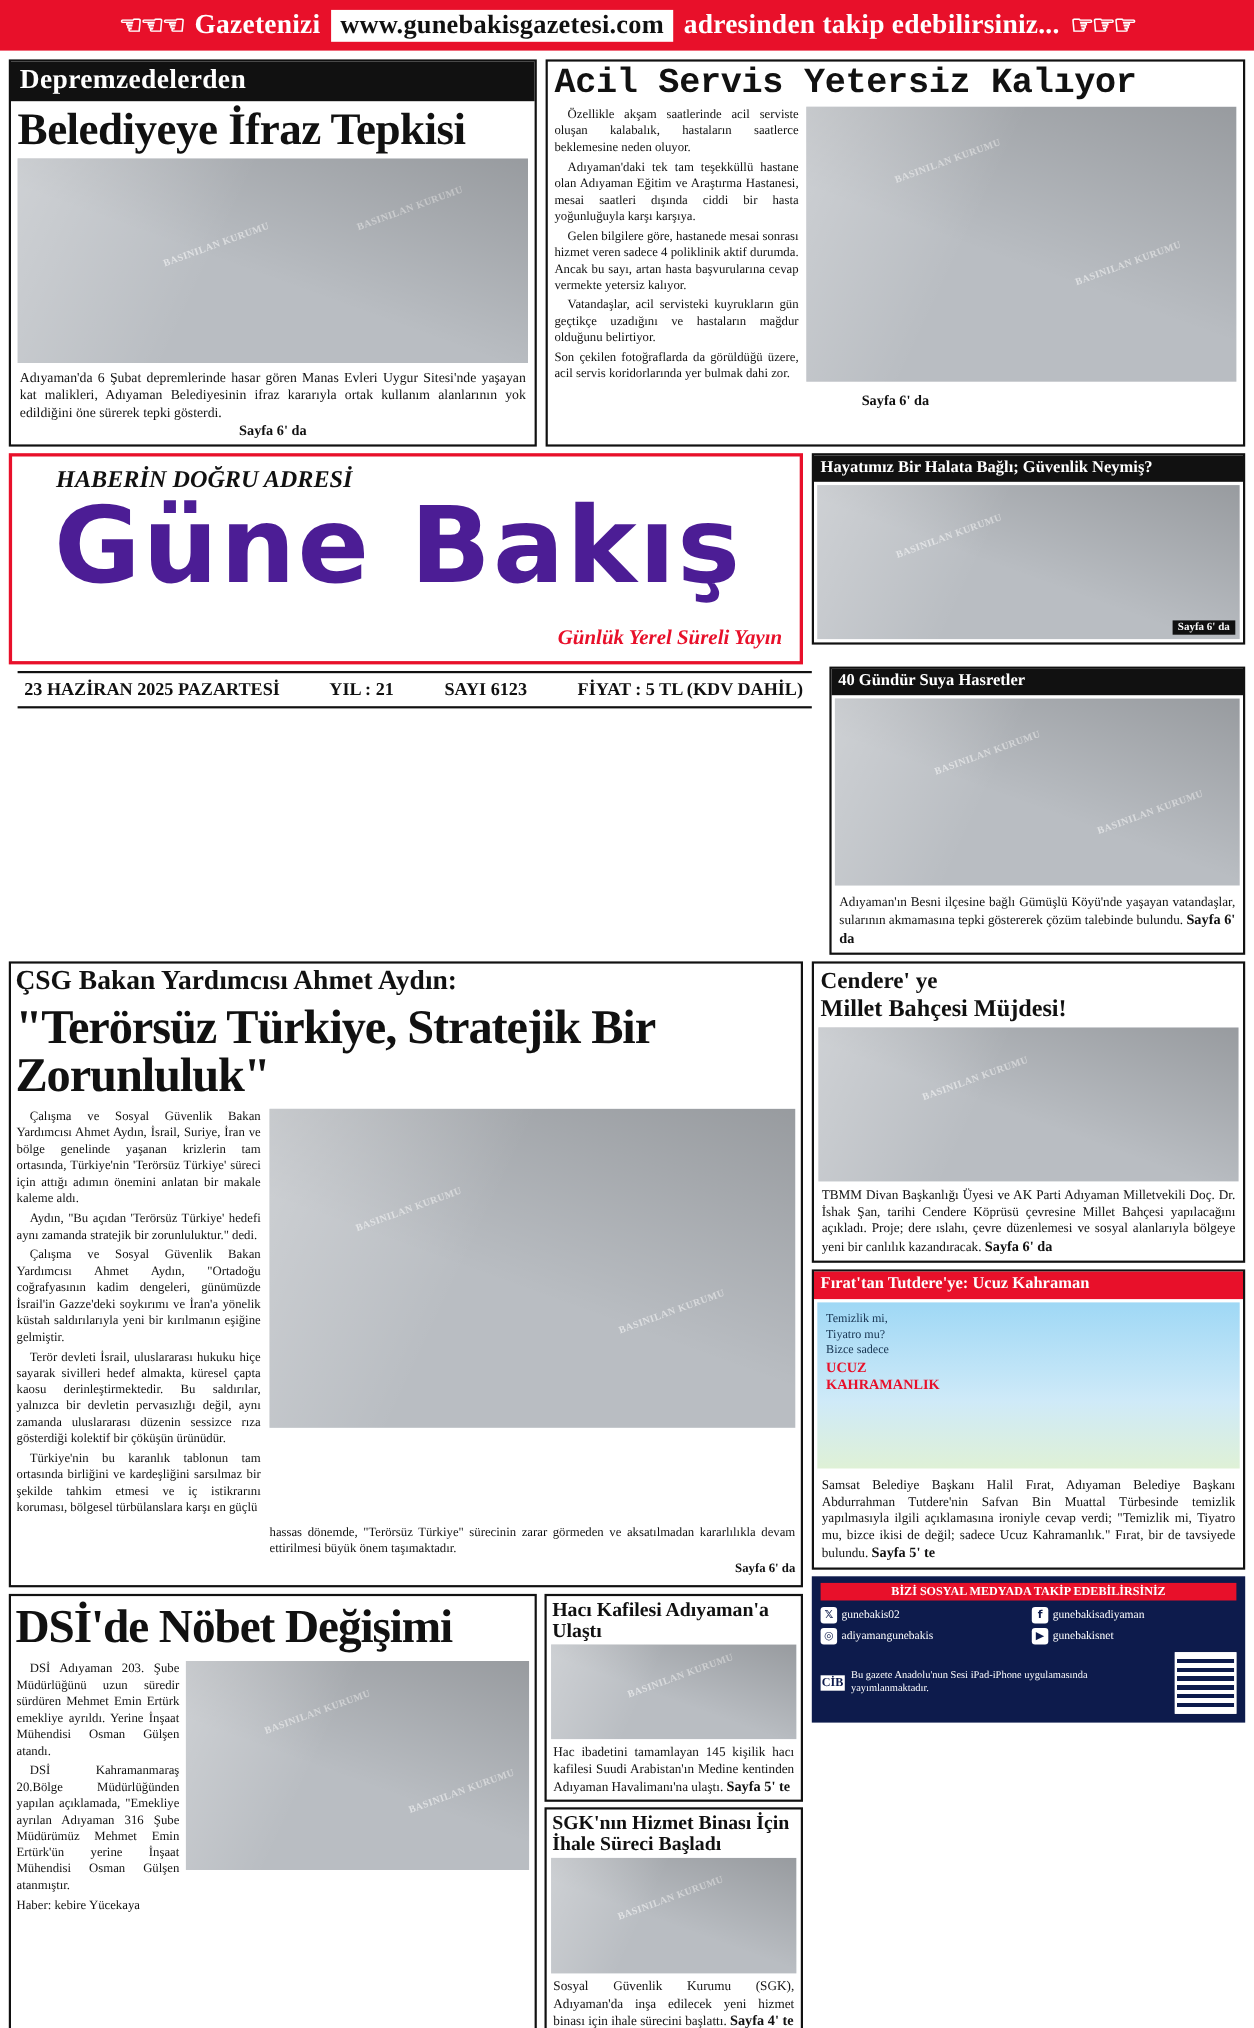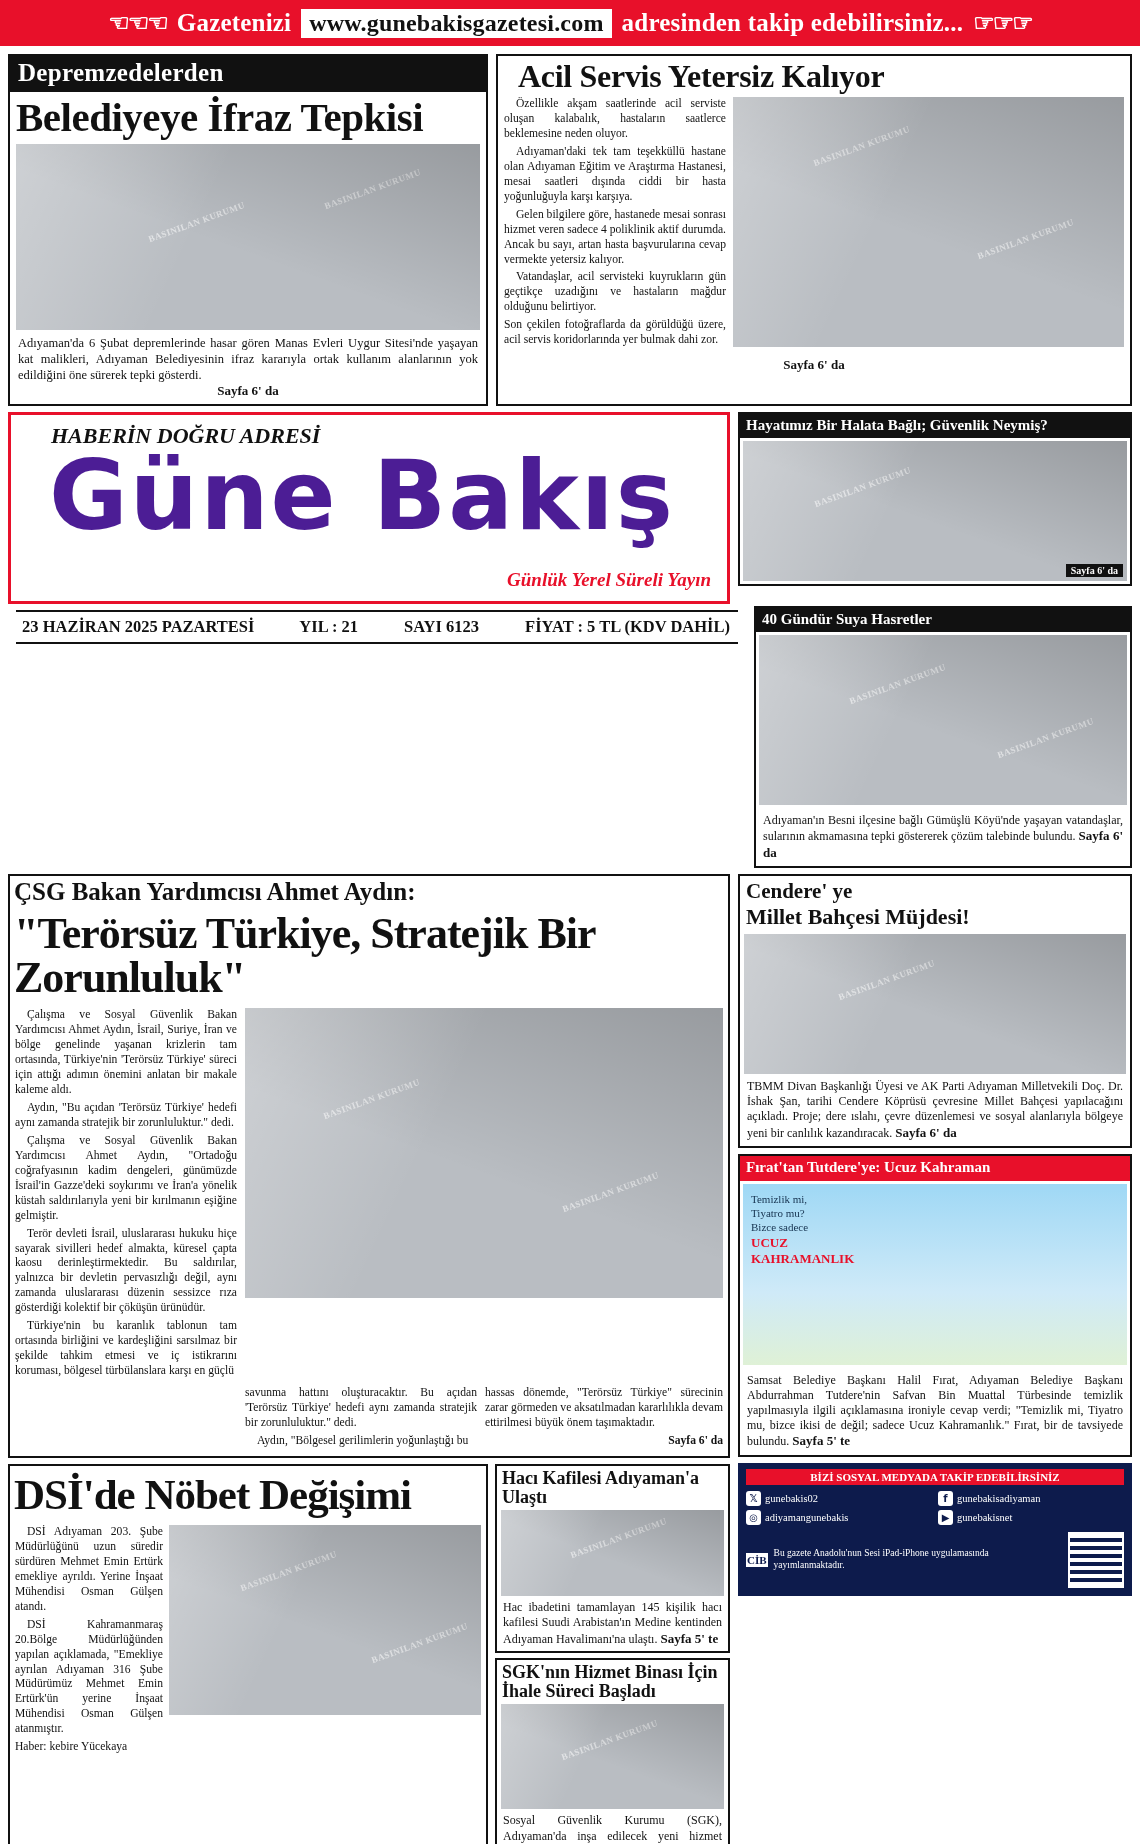--- a/index.html
+++ b/index.html
@@ -75,21 +75,21 @@
   }
   .caption {
     font-size:12.5px; line-height:1.28; padding:5px 8px 4px 8px;
     text-align:justify;
   }
   .pagref { font-weight:bold; font-size:13px; }
   .pagref.center { display:block; text-align:center; }
 
   .redtitle {
     font-size:32px; font-weight:bold; line-height:1;
-    padding:4px 6px 5px 20px; letter-spacing:-.3px;
+    padding:4px 6px 5px 6px; letter-spacing:-.3px;font-family:Liberation Mono, monospace;
   }
 
   .twocol { display:flex; gap:7px; padding:0 6px 4px 6px; }
   .bodytext { font-size:11.6px; line-height:1.29; text-align:justify; }
   .bodytext p { margin:0 0 3px 0; text-indent:12px; }
 
   
   .masthead-wrap { display:flex; gap:8px; padding:6px 8px 0 8px; }
   .masthead {
     width:722px; border:3px solid #e8102a; position:relative; height:192px;
@@ -285,24 +285,20 @@
             <p>Terör devleti İsrail, uluslararası hukuku hiçe sayarak sivilleri hedef almakta, küresel çapta kaosu derinleştirmektedir. Bu saldırılar, yalnızca bir devletin pervasızlığı değil, aynı zamanda uluslararası düzenin sessizce rıza gösterdiği kolektif bir çöküşün ürünüdür.</p>
             <p>Türkiye'nin bu karanlık tablonun tam ortasında birliğini ve kardeşliğini sarsılmaz bir şekilde tahkim etmesi ve iç istikrarını koruması, bölgesel türbülanslara karşı en güçlü</p>
           </div>
           <div class="lead-photo ph" style="height:290px;">
             <div class="wm" style="left:16%;top:30%;">BASINILAN KURUMU</div>
             <div class="wm" style="left:66%;top:62%;">BASINILAN KURUMU</div>
           </div>
         </div>
         <div class="lead-grid" style="padding:4px 5px 4px 5px;">
           <div style="width:222px;"></div>
-          <div class="bodytext" style="width:232px;">
-            <p style="text-indent:0">savunma hattını oluşturacaktır. Bu açıdan 'Terörsüz Türkiye' hedefi aynı zamanda stratejik bir zorunluluktur." dedi.</p>
-            <p>Aydın, "Bölgesel gerilimlerin yoğunlaştığı bu</p>
-          </div>
           <div class="bodytext" style="flex:1;">
             <p style="text-indent:0">hassas dönemde, "Terörsüz Türkiye" sürecinin zarar görmeden ve aksatılmadan kararlılıkla devam ettirilmesi büyük önem taşımaktadır.</p>
             <p style="text-indent:0;text-align:right;font-weight:bold;">Sayfa 6' da</p>
           </div>
         </div>
       </div>
 
       <div style="display:flex;gap:7px;margin-top:6px;">
         <div class="box" style="width:480px;">
           <div class="dsi-title">DSİ'de Nöbet Değişimi</div>
@@ -354,21 +350,21 @@
           <div class="wm" style="left:24%;top:30%;">BASINILAN KURUMU</div>
         </div>
         <div class="sidecap">
           <span>TBMM Divan Başkanlığı Üyesi ve AK Parti Adıyaman Milletvekili Doç. Dr. İshak Şan, tarihi Cendere Köprüsü çevresine Millet Bahçesi yapılacağını açıkladı. Proje; dere ıslahı, çevre düzenlemesi ve sosyal alanlarıyla bölgeye yeni bir canlılık kazandıracak.</span>
           <span class="pagref">Sayfa 6' da</span>
         </div>
       </div>
 
       <div class="box" style="margin-top:6px;">
         <div class="sideheadline red">Fırat'tan Tutdere'ye: Ucuz Kahraman</div>
-        <div class="ad-blue" style="height:181px;margin:3px;">
+        <div class="ad-blue" style="height:151px;margin:3px;">
           <div class="ad-txt">
             <div>Temizlik mi,</div>
             <div>Tiyatro mu?</div>
             <div>Bizce sadece</div>
             <div style="white-space:pre-line;"><b>UCUZ
 KAHRAMANLIK</b></div>
           </div>
         </div>
         <div class="sidecap">
           <span>Samsat Belediye Başkanı Halil Fırat, Adıyaman Belediye Başkanı Abdurrahman Tutdere'nin Safvan Bin Muattal Türbesinde temizlik yapılmasıyla ilgili açıklamasına ironiyle cevap verdi; "Temizlik mi, Tiyatro mu, bizce ikisi de değil; sadece Ucuz Kahramanlık." Fırat, bir de tavsiyede bulundu.</span>

